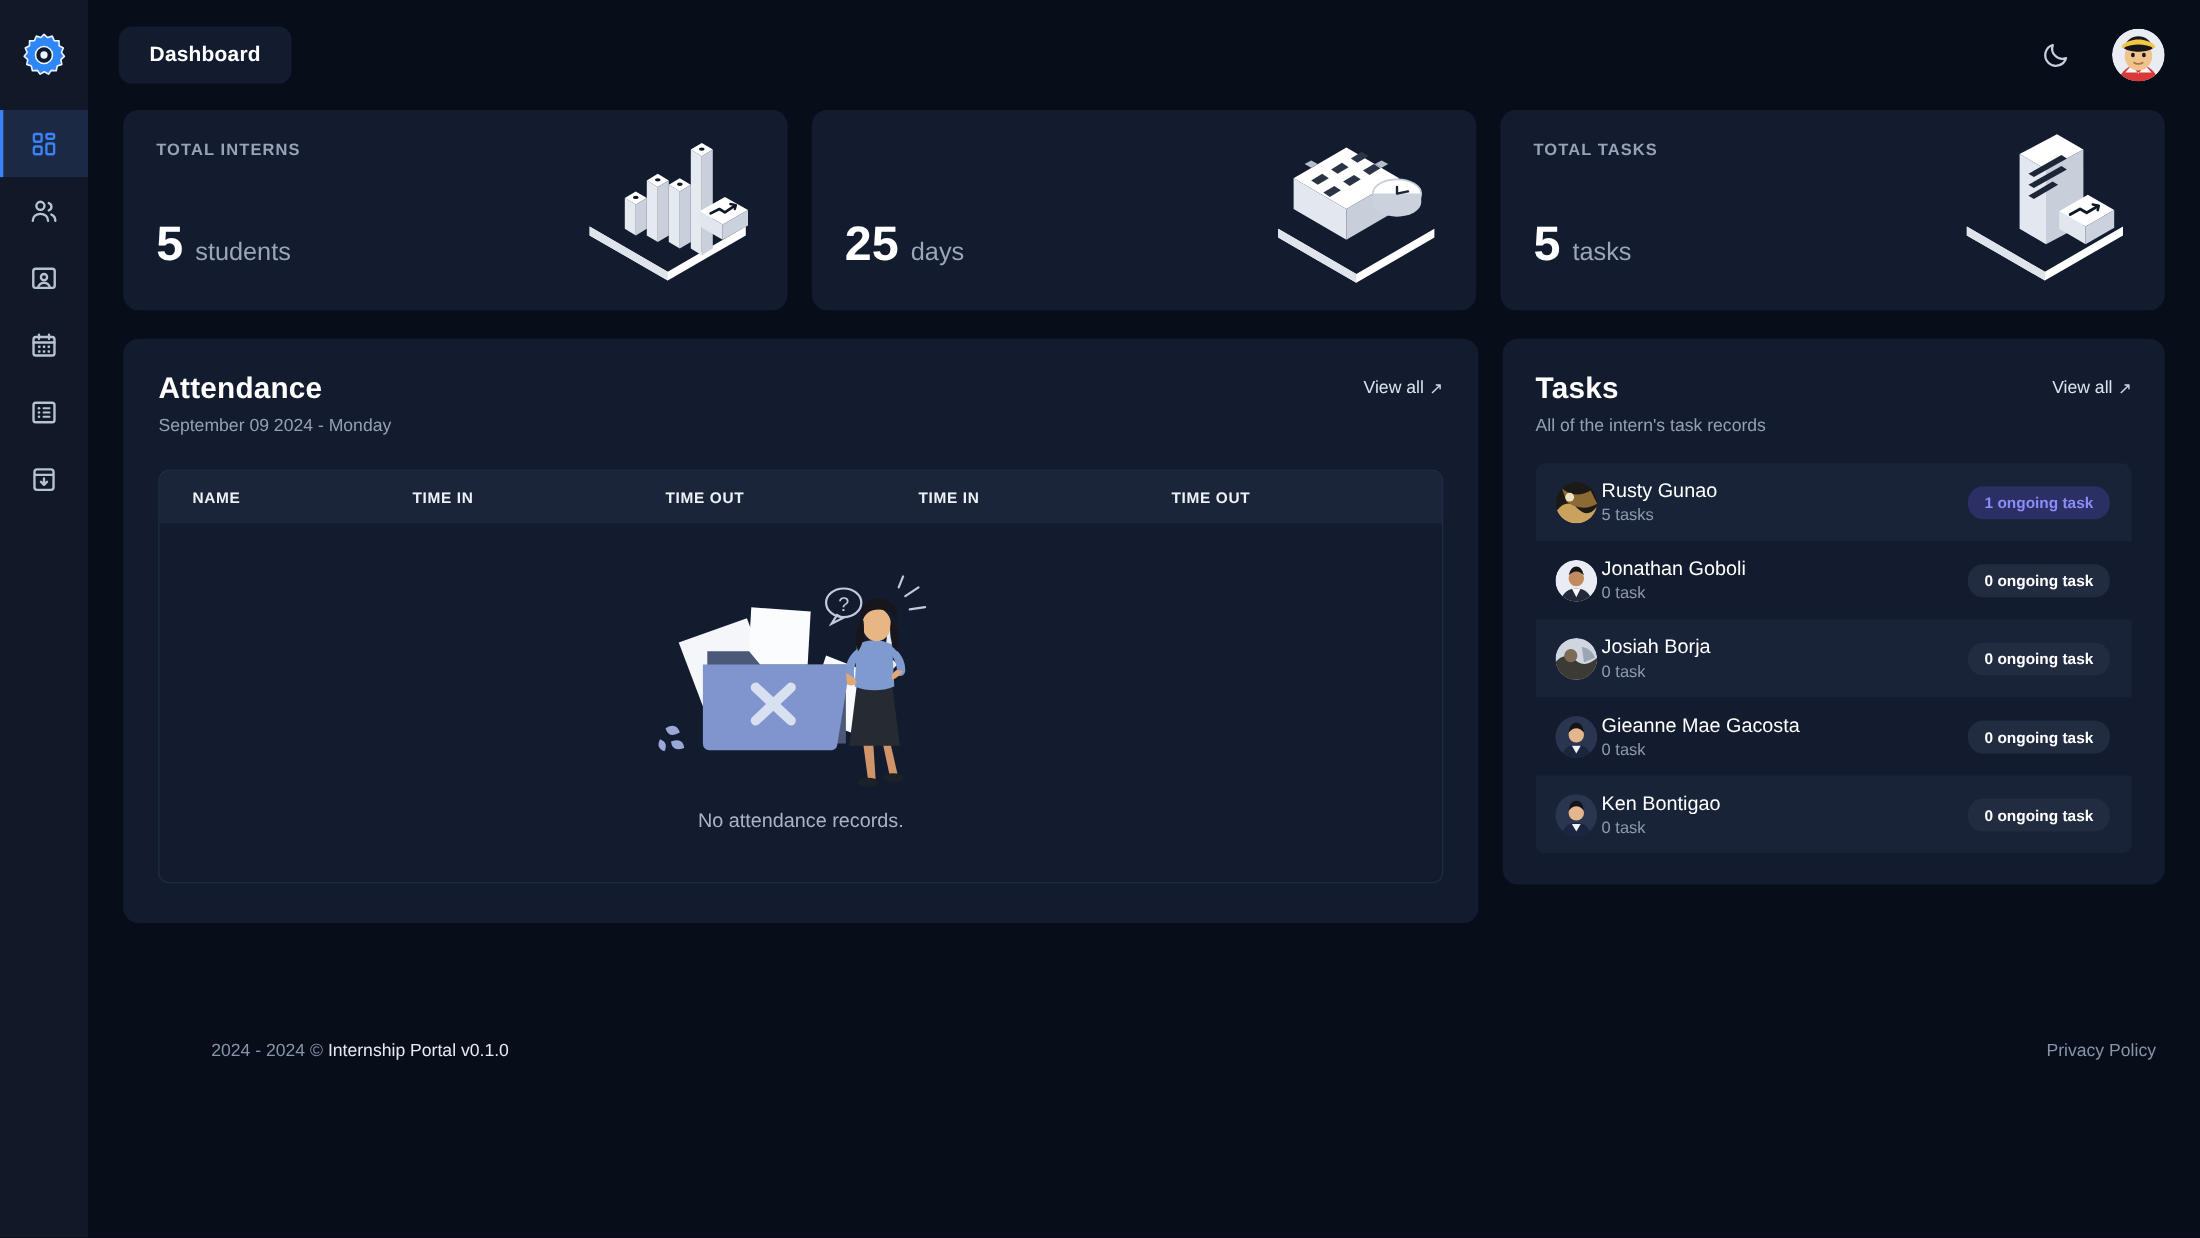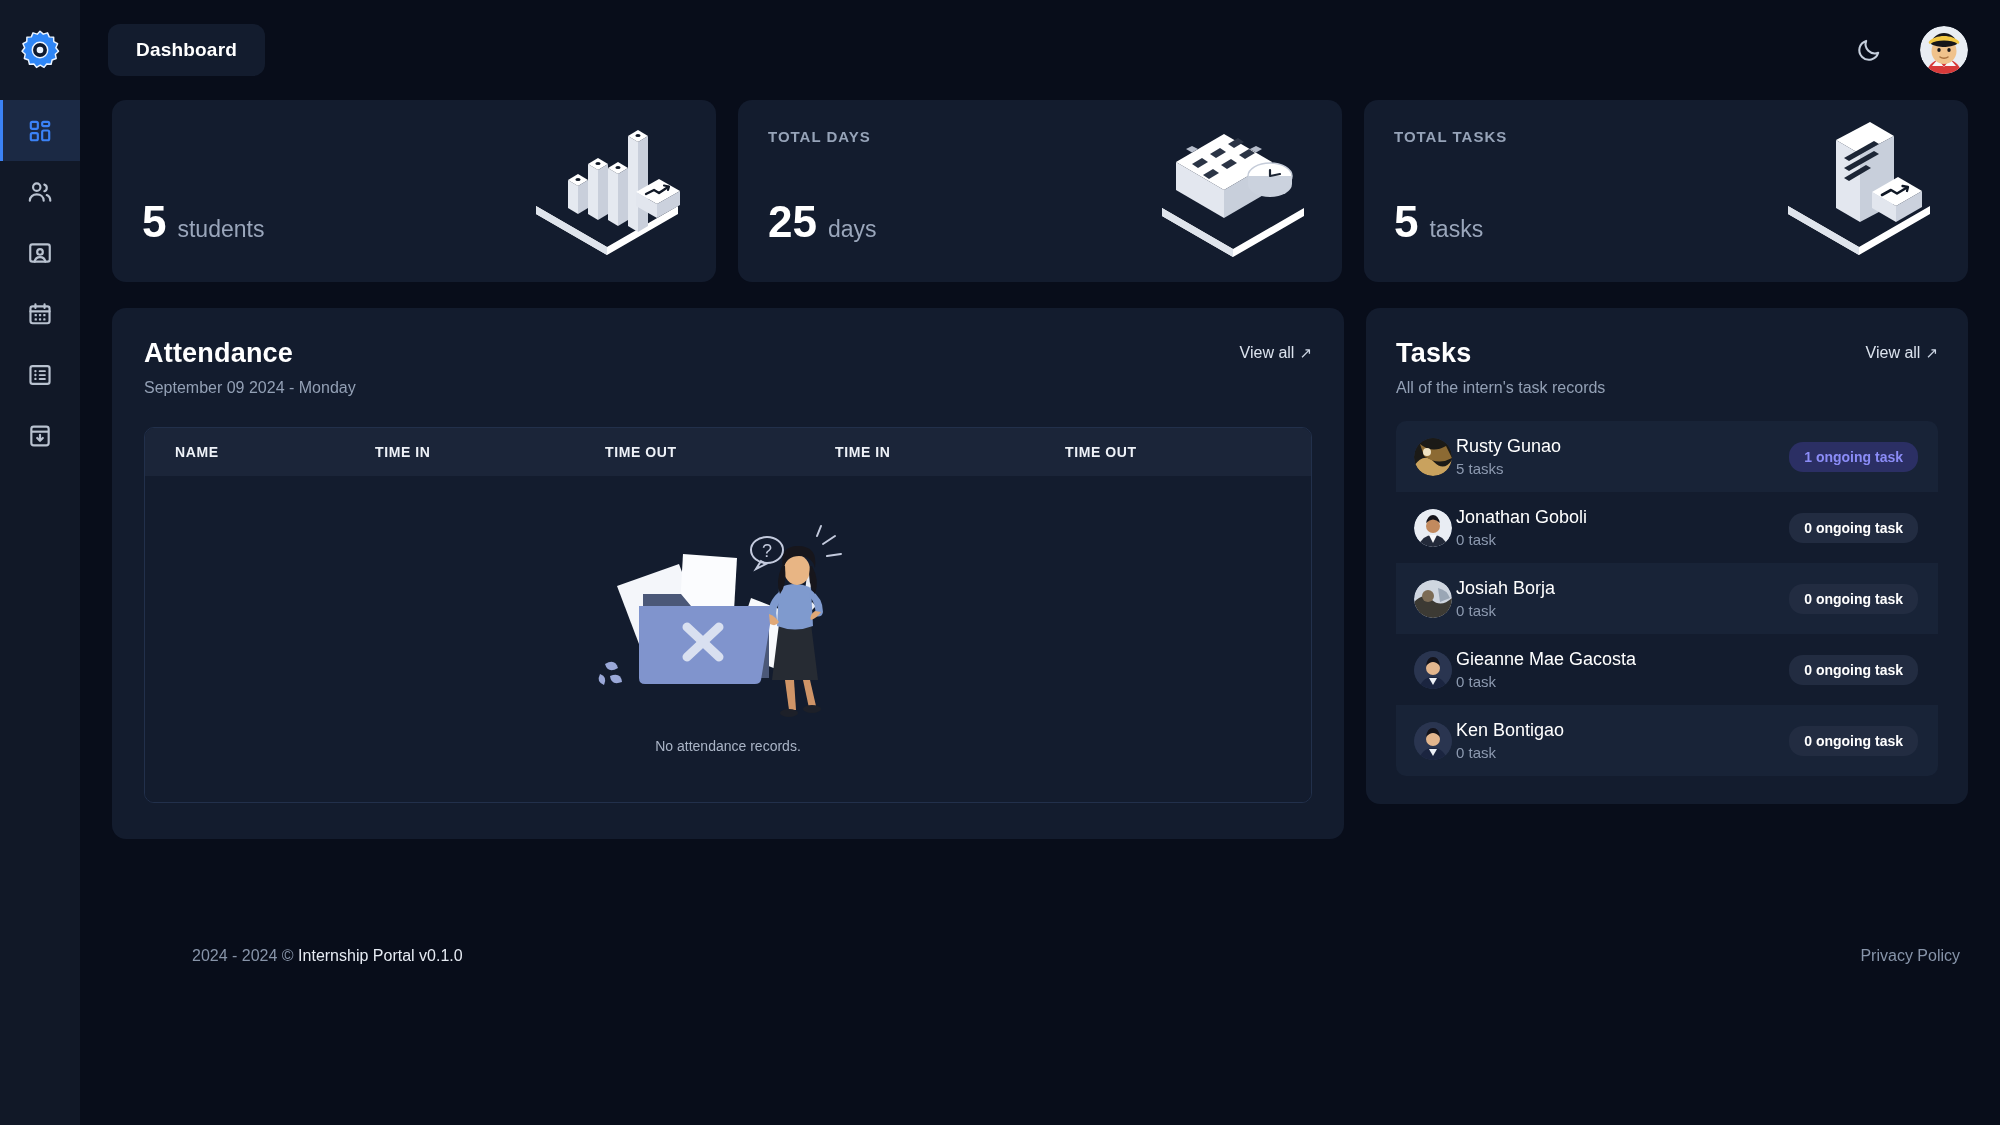--- a/index.html
+++ b/index.html
@@ -116,21 +116,21 @@
     color: #eef2f8; font-size: 14px; font-weight: bold; letter-spacing: .6px;
   }
   .col-name { flex: 0 0 230px; padding-left: 30px; }
   .col-t { flex: 0 0 230px; }
   .att-body {
     height: 326px; display: flex; flex-direction: column;
     align-items: center; justify-content: center;
     background: #131c2e;
   }
   .empty-art { width: 290px; height: 200px; }
-  .empty-text { color: #aab4c6; font-size: 14px; margin-top: 14px; }
+  .empty-text { color: #aab4c6; font-size: 18px; margin-top: 14px; }
 
   
   .task-list { margin-top: 24px; border-radius: 10px; overflow: hidden; }
   .task-row {
     display: flex; align-items: center; gap: 4px;
     height: 71px; padding: 0 20px 0 18px;
     cursor: pointer;
   }
   .task-row.odd { background: #182337; }
   .task-avatar { width: 38px; height: 38px; border-radius: 50%; overflow: hidden; flex: 0 0 38px; background:#243049; }
@@ -267,20 +267,21 @@
           </svg>
         </div>
       </div>
     </header>
 
     <div class="content">
 
       <section class="stats-row">
 
         <div class="stat-card">
+          <div class="stat-label">TOTAL INTERNS</div>
           <div class="stat-value-row">
             <span class="stat-number">5</span>
             <span class="stat-unit">students</span>
           </div>
           <svg class="stat-art" viewBox="0 0 170 148">
             <g>
               <path d="M14 88 L85 129 L156 88 L156 96 L85 137 L14 96 Z" fill="#ffffff"></path>
               <path d="M14 88 L85 129 L85 137 L14 96 Z" fill="#dfe4ec"></path>
               <g>
                 <path d="M46 62 L56 68 L56 96 L46 90 Z" fill="#e5e9f0"></path>
@@ -311,21 +312,20 @@
                 <path d="M114 74 L135 86 L135 100 L114 88 Z" fill="#e2e6ee"></path>
                 <path d="M135 86 L158 73 L158 87 L135 100 Z" fill="#cbd1dd"></path>
                 <path d="M124 76 L132 72 L137 75 L146 69" stroke="#101826" stroke-width="2.4" fill="none" stroke-linecap="round" stroke-linejoin="round"></path>
                 <path d="M142 67.5 L147 68.5 L146 72" stroke="#101826" stroke-width="2.2" fill="none" stroke-linecap="round" stroke-linejoin="round"></path>
               </g>
             </g>
           </svg>
         </div>
 
         <div class="stat-card">
-          <div class="stat-label">TOTAL DAYS</div>
           <div class="stat-value-row">
             <span class="stat-number">25</span>
             <span class="stat-unit">days</span>
           </div>
           <svg class="stat-art" viewBox="0 0 170 148">
             <g>
               <path d="M14 90 L85 131 L156 90 L156 98 L85 139 L14 98 Z" fill="#ffffff"></path>
               <path d="M14 90 L85 131 L85 139 L14 98 Z" fill="#dfe4ec"></path>
               <g>
                 <path d="M28 44 L76 16 L124 44 L76 72 Z" fill="#ffffff"></path>

